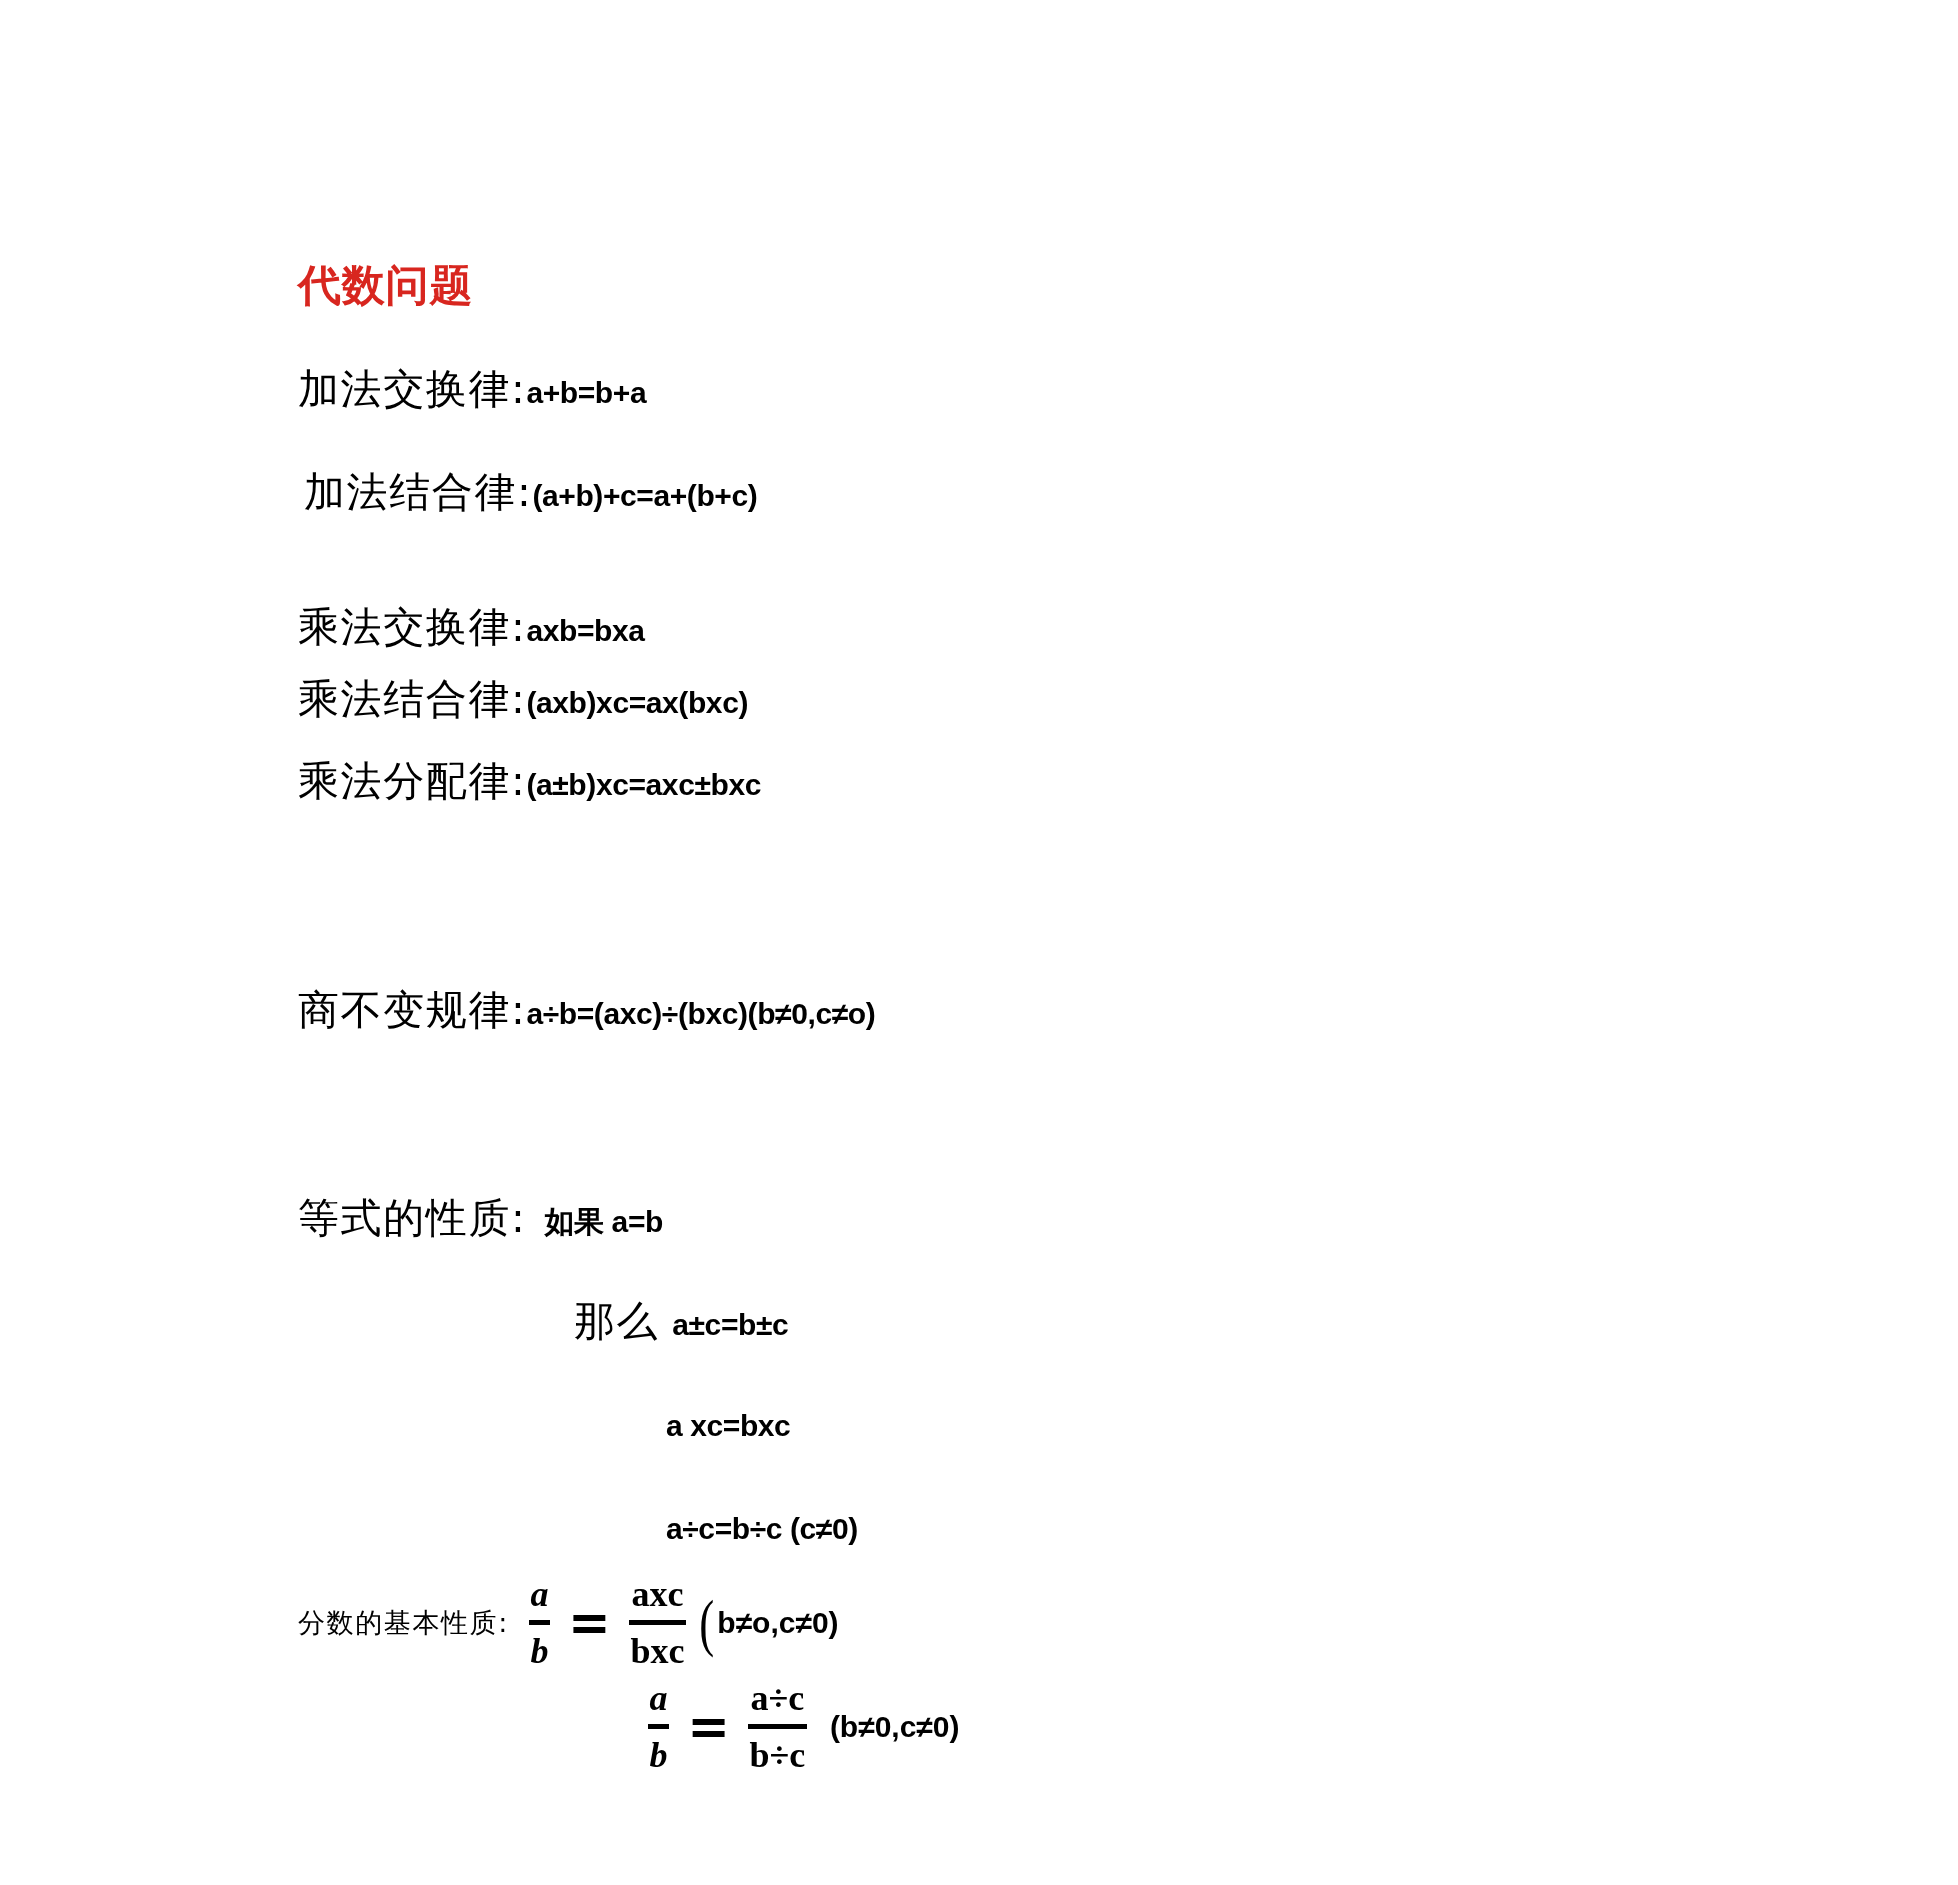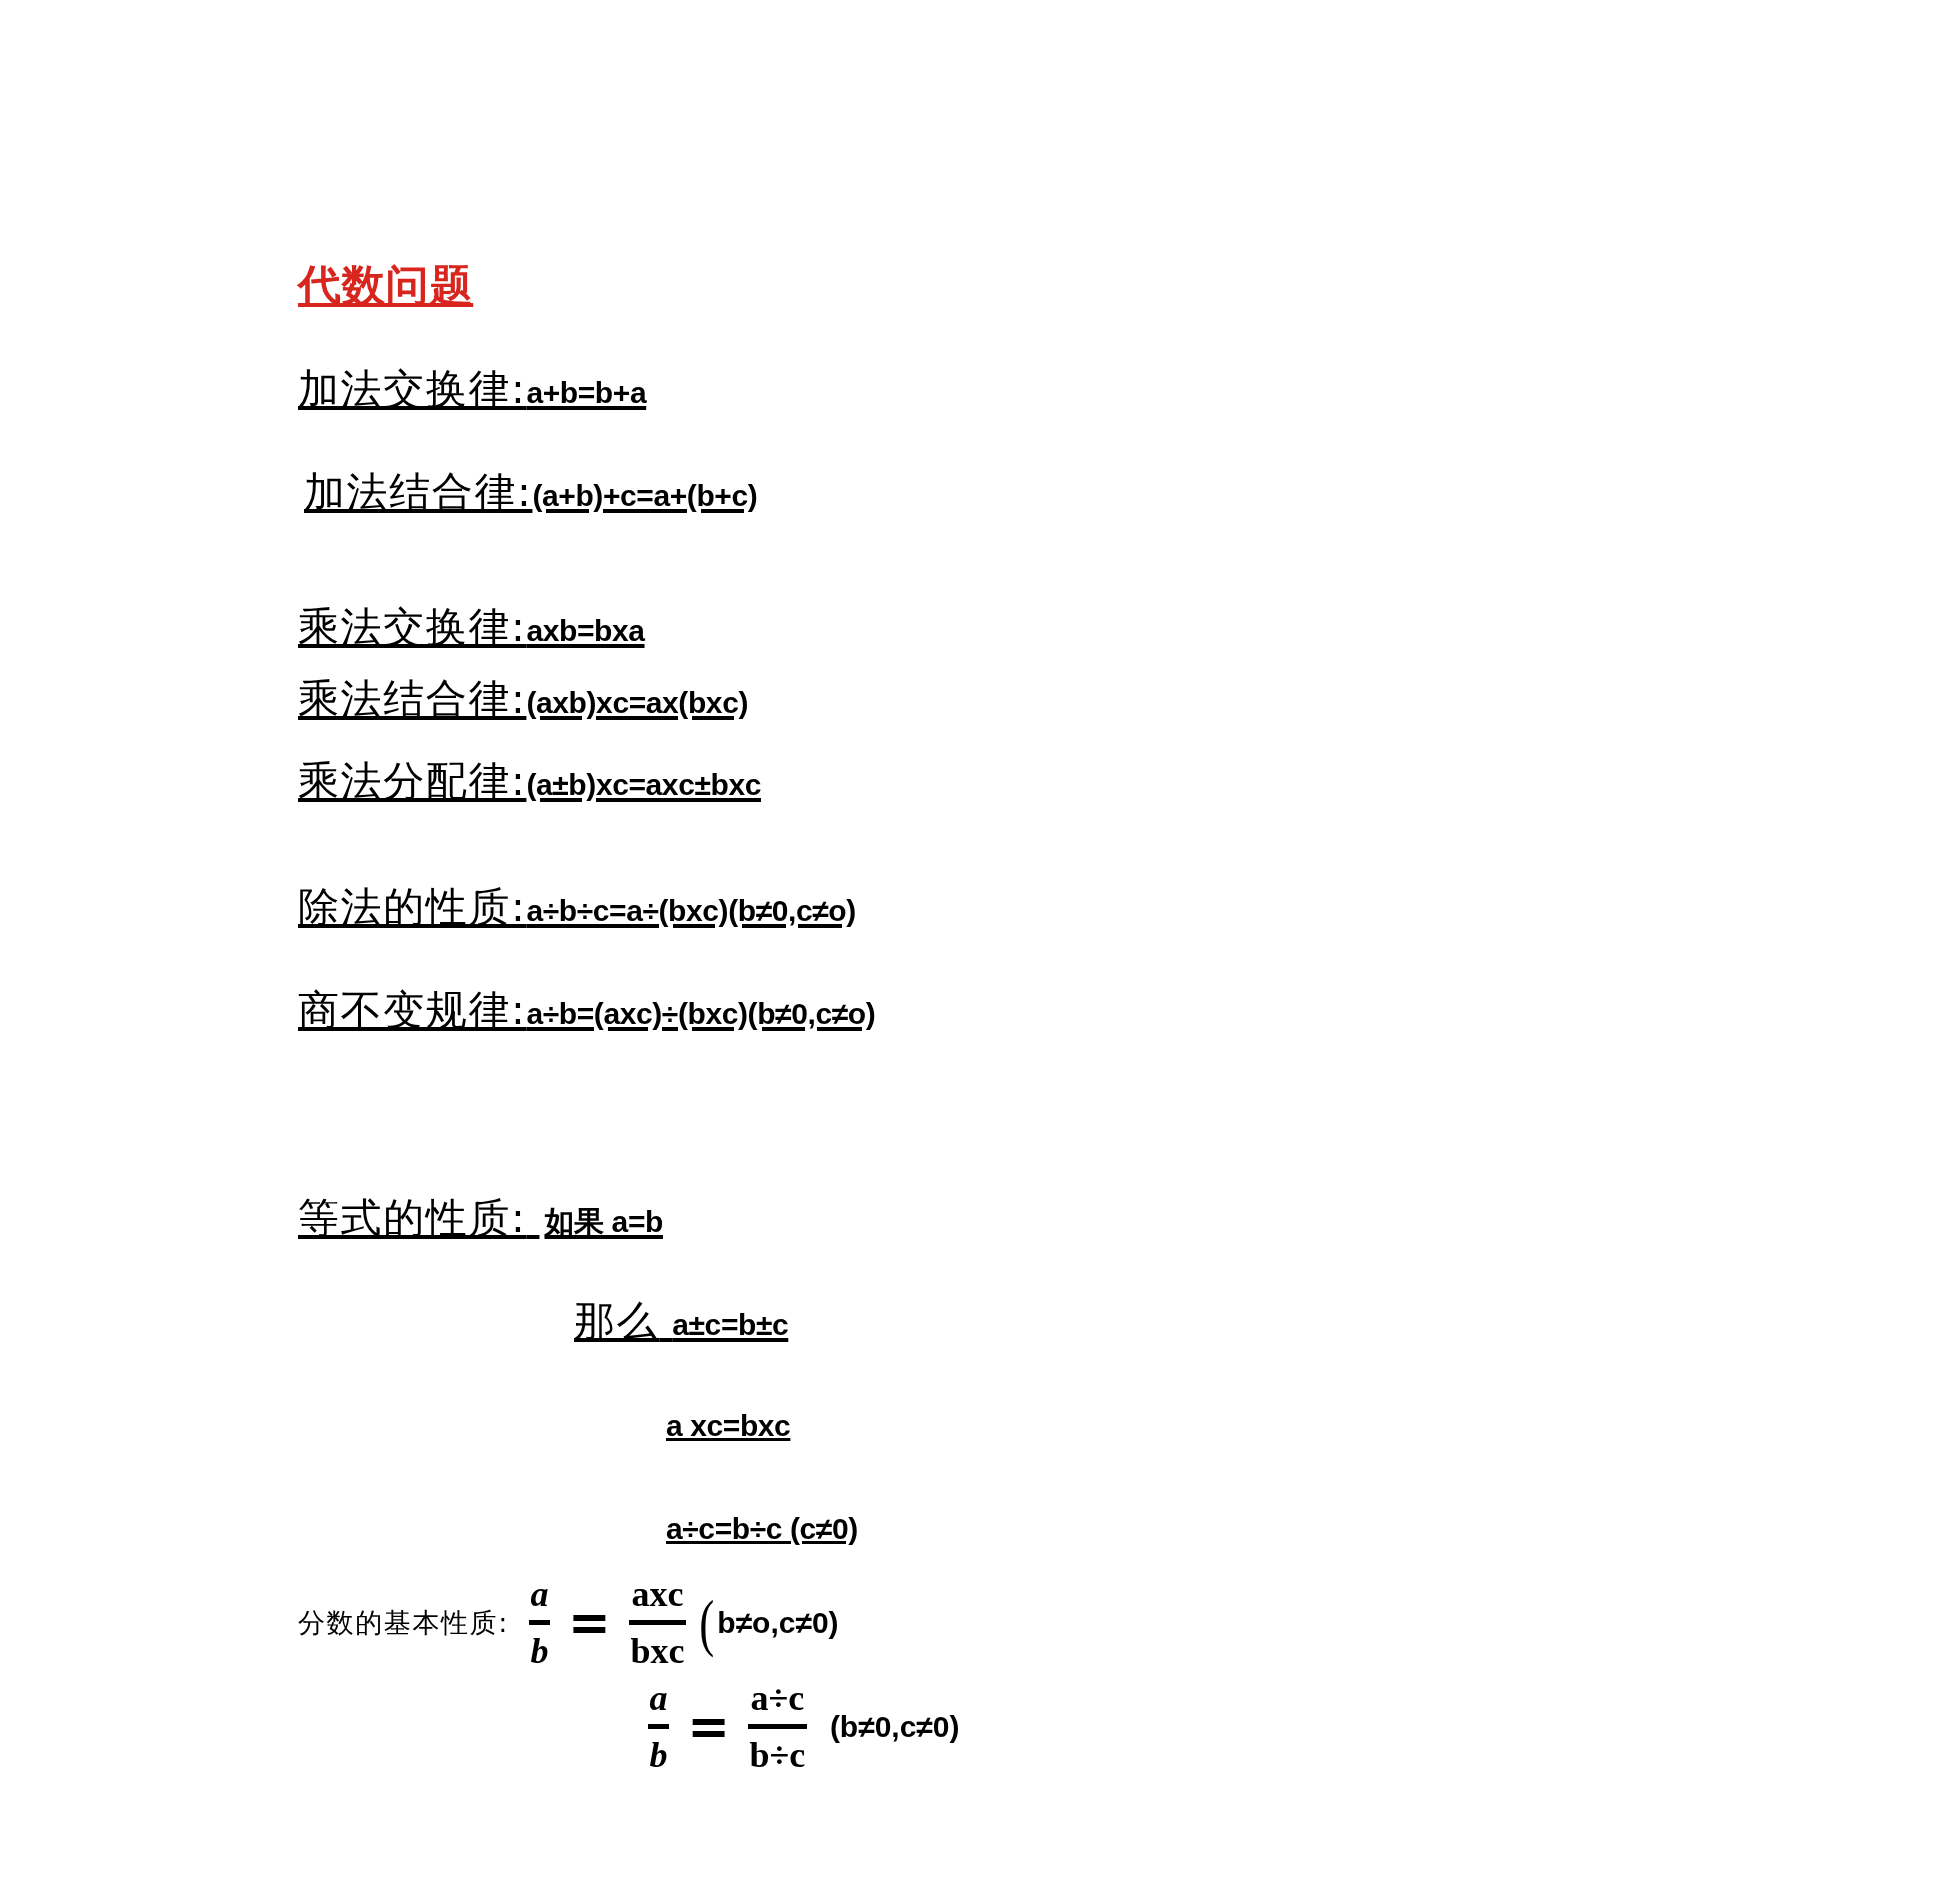--- a/index.html
+++ b/index.html
@@ -21,21 +21,20 @@
       width: 1958px;
       height: 1886px;
       background: #ffffff;
     }
     .line {
       position: absolute;
       white-space: nowrap;
       font-size: 41px;
       line-height: 51px;
       height: 51px;
-      text-decoration: underline;
     }
     .title {
       color: #d8261f;
       font-weight: bold;
       font-size: 43px;
       letter-spacing: 0.8px;
     }
     .label {
       font-weight: normal;
       letter-spacing: 1.6px;
@@ -124,23 +123,20 @@
   </div>
 
   <div class="line" style="left:298px; top:674px;">
     <span class="label">乘法结合律:</span><span class="formula">(axb)xc=ax(bxc)</span>
   </div>
 
   <div class="line" style="left:298px; top:756px;">
     <span class="label">乘法分配律:</span><span class="formula">(a±b)xc=axc±bxc</span>
   </div>
 
-  <div class="line" style="left:298px; top:882px;">
-    <span class="label">除法的性质:</span><span class="formula">a÷b÷c=a÷(bxc)(b≠0,c≠o)</span>
-  </div>
 
   <div class="line" style="left:298px; top:985px;">
     <span class="label">商不变规律:</span><span class="formula">a÷b=(axc)÷(bxc)(b≠0,c≠o)</span>
   </div>
 
 
   <div class="line" style="left:298px; top:1193px;">
     <span class="label">等式的性质:</span>
     <span class="label" style="margin-left:5px;"><span class="formula">如果 a=b</span></span>
   </div>

